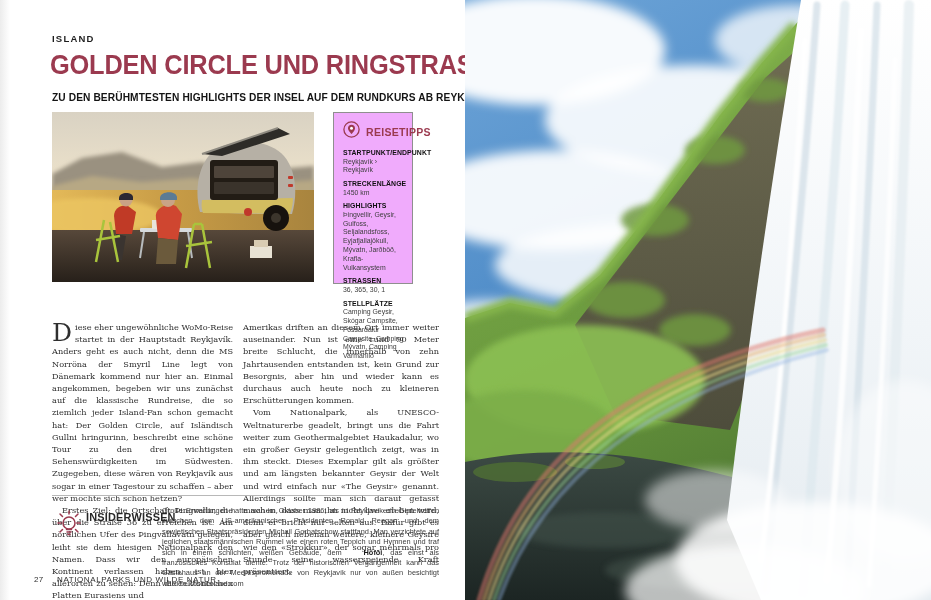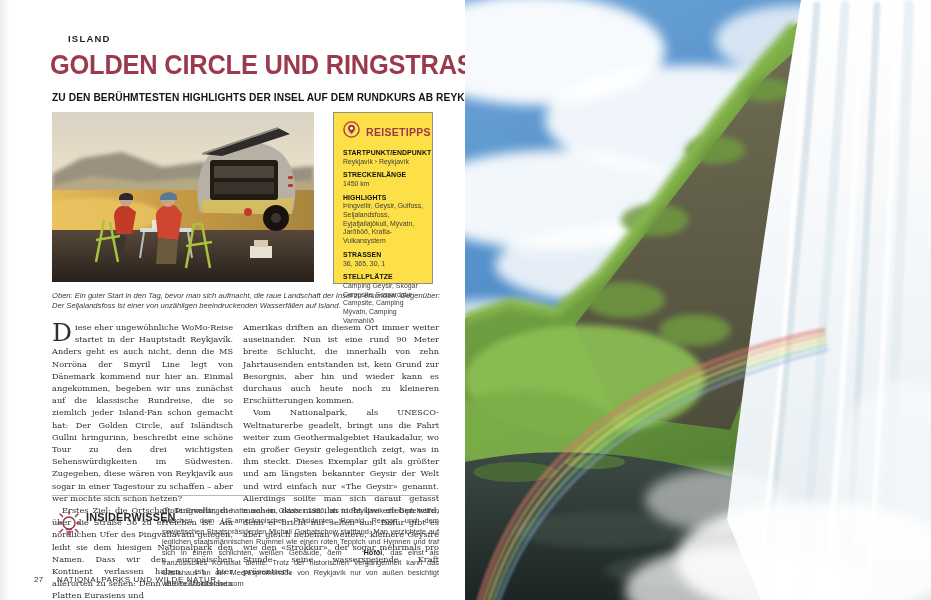--- a/index.html
+++ b/index.html
@@ -2,32 +2,32 @@
 <html><head>
 <meta charset="utf-8">
 <style>
   html,body{margin:0;padding:0;background:#ffffff;}
   .spread{position:relative;width:931px;height:600px;background:#ffffff;overflow:hidden;
           font-family:"Liberation Sans",sans-serif;}
   .page-edge{position:absolute;left:0;top:0;width:10px;height:600px;
              background:linear-gradient(to right,#ececec,#ffffff);}
   
   .region-label{position:absolute;left:52px;top:33px;font-size:9.5px;font-weight:bold;
-                letter-spacing:1.2px;color:#1d1d1d;margin-left:16px;}
+                letter-spacing:1.2px;color:#1d1d1d;}
   .title{position:absolute;left:50px;top:50px;font-size:27px;font-weight:bold;
          color:#9b3a4f;letter-spacing:-0.2px;transform:scaleX(.94);transform-origin:left;
          white-space:nowrap;}
   .subtitle{position:absolute;left:52px;top:91px;font-size:10.5px;font-weight:bold;
             color:#141414;letter-spacing:.1px;transform:scaleX(.97);transform-origin:left;
             white-space:nowrap;}
   
   .camper-photo{position:absolute;left:52px;top:112px;width:262px;height:170px;overflow:hidden;}
   
-  .tips-box{position:absolute;left:333px;top:112px;width:100px;height:172px;
-            border:1px solid #8f8f8f;box-sizing:border-box;padding:8px 8px 6px 9px;background:#fde047;}
+  .tips-box{position:absolute;left:333px;top:112px;width:80px;height:172px;
+            border:1px solid #8f8f8f;box-sizing:border-box;padding:8px 8px 6px 9px;background:#f0abfc;}
   .tips-header{display:flex;align-items:center;gap:6px;margin-bottom:7px;}
   .tips-title{font-size:10.5px;font-weight:bold;color:#9b3a4f;letter-spacing:.3px;}
   .tip-label{font-size:6.9px;font-weight:bold;color:#101010;margin-top:5px;letter-spacing:.1px;}
   .tip-value{font-size:6.9px;color:#3d3d3d;line-height:8.8px;margin-top:1.5px;}
   
   .caption{position:absolute;left:52px;top:291px;width:392px;font-size:7.6px;font-style:italic;
            color:#3a3a3a;line-height:10px;}
   
   .col{position:absolute;top:321px;font-family:"DejaVu Serif","Liberation Serif",serif;
        font-size:8.2px;line-height:12.2px;color:#2f2f2f;text-align:justify;}
@@ -149,21 +149,20 @@
     <div class="tip-label">STRECKENLÄNGE</div>
     <div class="tip-value">1450 km</div>
     <div class="tip-label">HIGHLIGHTS</div>
     <div class="tip-value">Þingvellir, Geysir, Gulfoss, Seljalandsfoss, Eyjafjallajökull, Mývatn, Jarðböð, Krafla-Vulkansystem</div>
     <div class="tip-label">STRASSEN</div>
     <div class="tip-value">36, 365, 30, 1</div>
     <div class="tip-label">STELLPLÄTZE</div>
     <div class="tip-value">Camping Geysir, Skógar Campsite, Fossardalur Campsite, Camping Mývatn, Camping Varmahlíð</div>
   </div>
 
-  <div class="caption">Oben: Ein guter Start in den Tag, bevor man sich aufmacht, die raue Landschaft der Insel zu erkunden. Gegenüber: Der Seljalandsfoss ist einer von unzähligen beeindruckenden Wasserfällen auf Island.</div>
 
   <div class="col col1">
     <p><span class="dropcap">D</span><span>iese eher ungewöhnliche WoMo-Reise startet in der Hauptstadt Reykjavík. Anders geht es auch nicht, denn die MS Norröna der Smyril Line legt von Dänemark kommend nur hier an. Einmal angekommen, begeben wir uns zunächst auf die klassische Rundreise, die so ziemlich jeder Island-Fan schon gemacht hat: Der Golden Circle, auf Isländisch Gullni hringurinn, beschreibt eine schöne Tour zu den drei wichtigsten Sehenswürdigkeiten im Südwesten. Zugegeben, diese wären von Reykjavík aus sogar in einer Tagestour zu schaffen – aber wer möchte sich schon hetzen?</span></p>
     <p class="indent">Erstes Ziel: die Ortschaft Þingvellir, die über die Straße 36 zu erreichen ist. Am nördlichen Ufer des Þingvallavatn gelegen, leiht sie dem hiesigen Nationalpark den Namen. Dass wir den europäischen Kontinent verlassen haben, ist hier allerorten zu sehen: Denn die tektonischen Platten Eurasiens und</p>
   </div>
   <div class="col col2">
     <p>Amerikas driften an diesem Ort immer weiter auseinander. Nun ist eine rund 90 Meter breite Schlucht, die innerhalb von zehn Jahrtausenden entstanden ist, kein Grund zur Besorgnis, aber hin und wieder kann es durchaus auch heute noch zu kleineren Erschütterungen kommen.</p>
     <p class="indent">Vom Nationalpark, als UNESCO-Weltnaturerbe geadelt, bringt uns die Fahrt weiter zum Geothermalgebiet Haukadalur, wo ein großer Geysir gelegentlich zeigt, was in ihm steckt. Dieses Exemplar gilt als größter und am längsten bekannter Geysir der Welt und wird einfach nur «The Geysir» genannt. Allerdings sollte man sich darauf gefasst machen, dass man ihn nicht live erleben wird, denn er bricht nur selten aus. Dafür gibt es aber gleich nebenan weitere, kleinere Geysire wie den «Strokkur», der sogar mehrmals pro Stunde seine wasserspeiende Kraft präsentiert.</p>
   </div>
 

